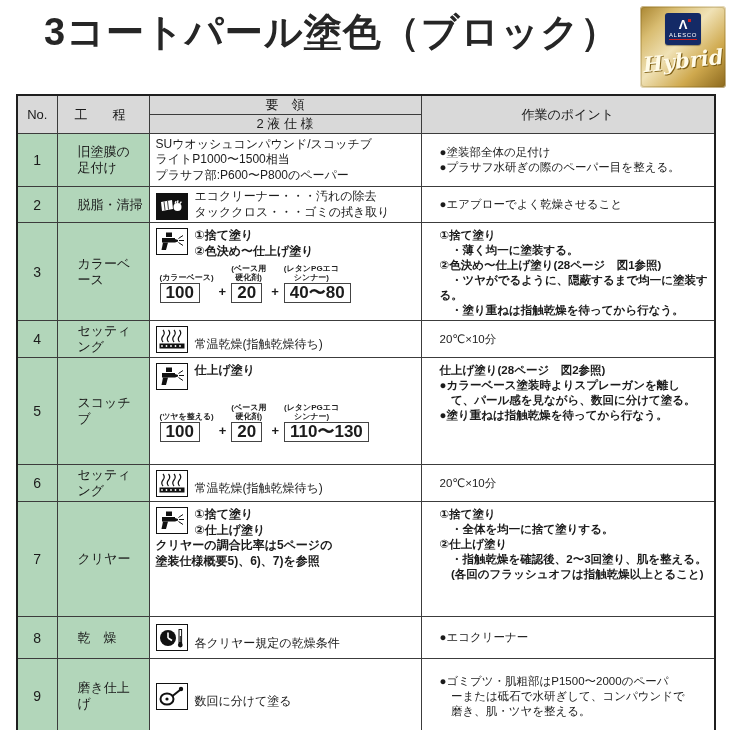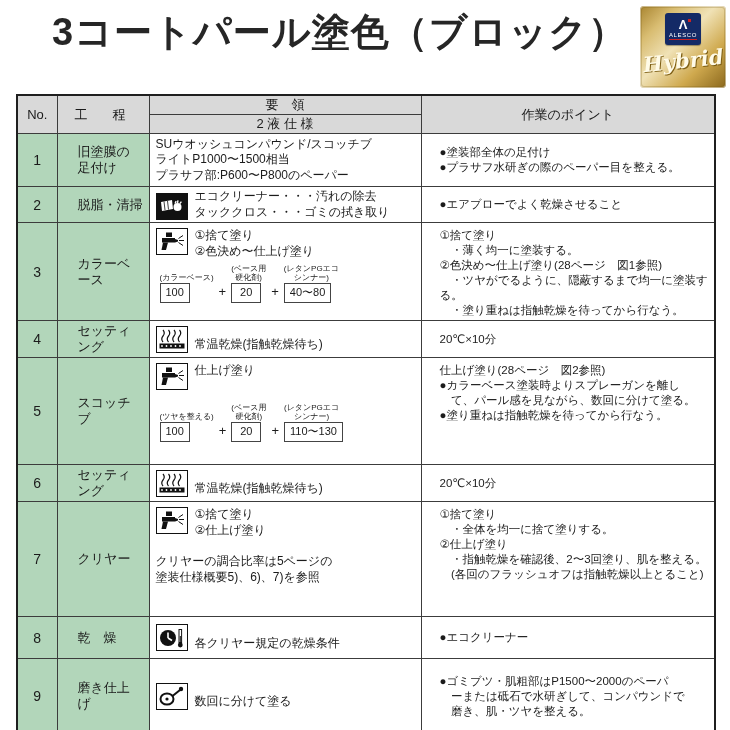--- a/index.html
+++ b/index.html
@@ -5,21 +5,21 @@
   html,body{margin:0;padding:0;}
   body{
     width:730px;height:730px;position:relative;background:#ffffff;
     font-family:"Liberation Sans","DejaVu Sans",sans-serif;color:#1b1b1b;
     -webkit-font-smoothing:antialiased;
   }
   .pre{white-space:pre-line;}
 
   
   .page-title{
-    position:absolute;left:52px;top:12px;width:590px;
+    position:absolute;left:44px;top:12px;width:590px;
     font-size:38px;font-weight:800;letter-spacing:1px;color:#262626;line-height:1.1;
   }
 
   
   .badge{
     position:absolute;left:640px;top:6px;width:86px;height:82px;border-radius:4px;
     background:linear-gradient(135deg,#a8842f 0%,#d9bd72 22%,#f0e2b6 45%,#cfa94e 72%,#8a671c 100%);
     box-shadow:inset 0 0 0 1px rgba(255,255,255,.45), inset 0 0 0 2px rgba(120,90,20,.25);
     display:flex;flex-direction:column;align-items:center;
   }
@@ -46,35 +46,35 @@
   .sheet th{background:#d9d9d9;font-weight:400;font-size:13px;padding:0 2px;text-align:center;}
   .th-proc{letter-spacing:6px;}
   tr.h1{height:16px;} tr.h2{height:17px;}
   tr.r1{height:53px;} tr.r2{height:33px;} tr.r3{height:96px;}
   tr.r4{height:34px;} tr.r5{height:107px;} tr.r6{height:35px;}
   tr.r7{height:115px;} tr.r8{height:42px;} tr.r9{height:76px;}
   td.no{background:#b2d6ba;text-align:center;font-size:14px;}
   td.proc{background:#b2d6ba;font-size:13px;line-height:16px;padding-left:20px;}
   td.method{line-height:15.5px;}
   td.points{line-height:15px;font-size:11.5px;padding-left:18px;}
-  td.vtop{vertical-align:top;padding-top:5px;}
+  td.vtop{vertical-align:top;padding-top:5px;font-weight:bold;}
 
   .m-flex{display:flex;gap:7px;align-items:flex-end;}
   .m-flex.top{align-items:flex-start;}
   .icon-box{
     flex:0 0 auto;width:30px;height:25px;border:1.5px solid #111;background:#fff;
     display:flex;align-items:center;justify-content:center;
   }
   .icon-box.dark{background:#111;}
   .icon-box svg{display:block;}
 
   .mix{display:flex;align-items:flex-end;gap:5px;margin:6px 0 0 4px;}
   .mix-item{display:flex;flex-direction:column;align-items:flex-start;}
   .mix-label{font-size:8px;line-height:8.5px;text-align:center;color:#222;}
-  .mix-box{border:1px solid #444;padding:1px 5px;font-size:11px;margin-top:1px;background:#fff;min-width:18px;text-align:center;}
+  .mix-box{border:1px solid #444;padding:1px 5px;font-size:17px;margin-top:1px;background:#fff;min-width:18px;text-align:center;}
   .mix-plus{font-size:13px;padding-bottom:3px;}
 </style>
 </head>
 <body>
 
 <div class="page-title">3コートパール塗色（ブロック）</div>
 
 <div class="badge">
   <div class="badge-logo">
     <div class="logo-mark">Λ</div>
@@ -270,21 +270,21 @@
             <rect x="7" y="0.5" width="6" height="4.5" fill="#111"></rect>
             <rect x="3" y="6" width="13" height="4.5" fill="#111"></rect>
             <polygon points="4,10.5 9,10.5 7,18 2.5,18" fill="#111"></polygon>
             <polygon points="16,7 19,8 19,9.5 16,10.5" fill="#111"></polygon>
             <path d="M20 8.5 h5 M19.5 6.5 l4.5 -3 M19.5 10.5 l4.5 3" stroke="#111" stroke-width="1" fill="none"></path>
           </svg>
         </span>
         <span class="pre">①捨て塗り
 ②仕上げ塗り</span>
       </div>
-      <div class="pre" style="margin-top:16px;">クリヤーの調合比率は5ページの
+      <div class="pre" style="margin-top:0;">クリヤーの調合比率は5ページの
 塗装仕様概要5)、6)、7)を参照</div>
     </td>
     <td class="points pre vtop">①捨て塗り
 　・全体を均一に捨て塗りする。
 ②仕上げ塗り
 　・指触乾燥を確認後、2〜3回塗り、肌を整える。
 　(各回のフラッシュオフは指触乾燥以上とること)</td>
   </tr>
 
   <tr class="r8">

